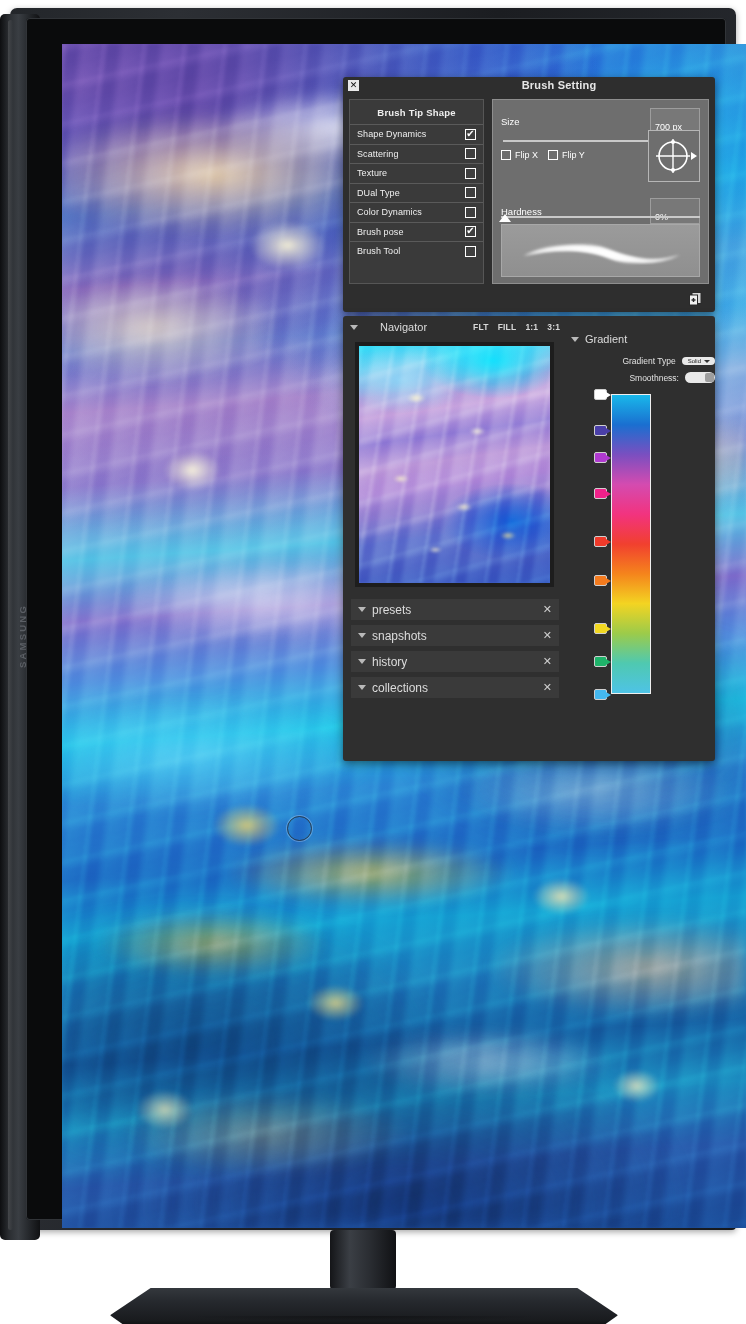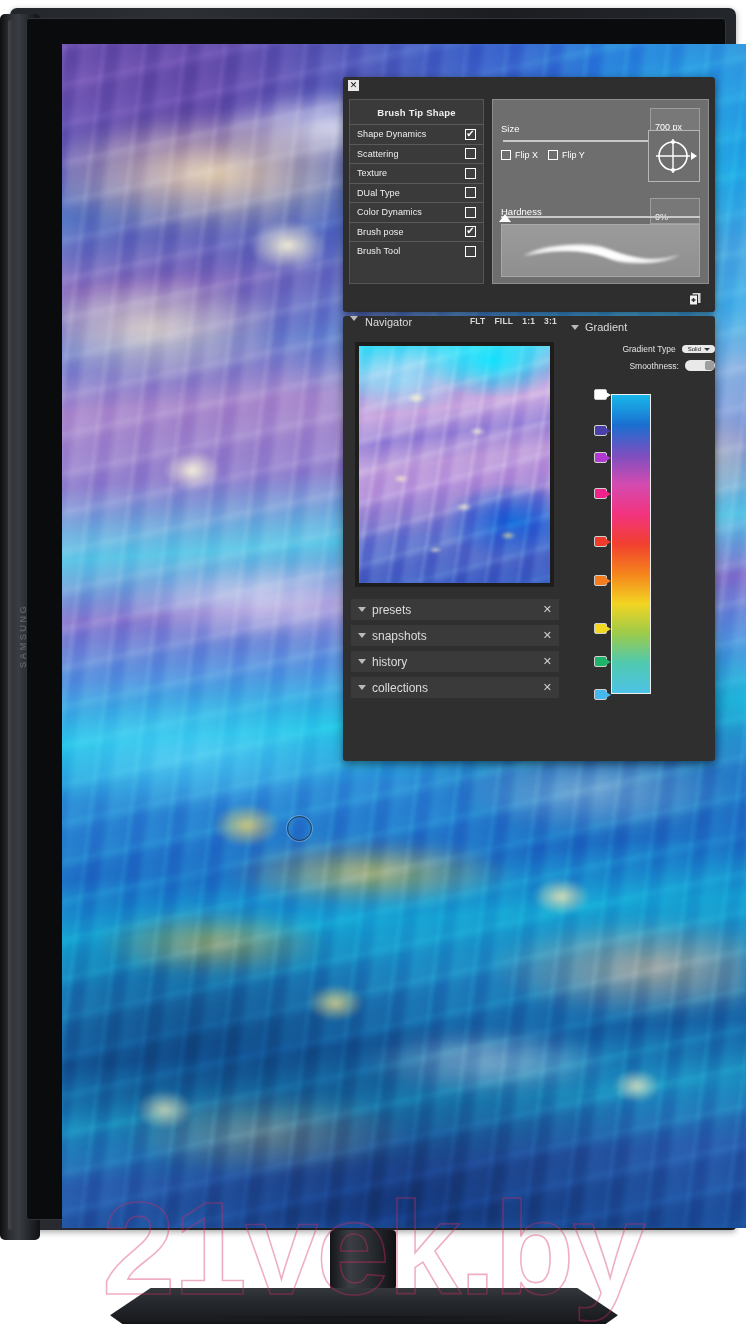--- a/index.html
+++ b/index.html
@@ -168,21 +168,21 @@
   #brush-settings-column {
     flex:1; background:#6e6e6e; border:1px solid #8e8e8e; position:relative;
     padding:8px 8px 6px;
   }
   .field-row { display:flex; align-items:center; margin-bottom:2px; }
   .field-label { font-size:9px; color:#fff; }
   .text-field {
     background:#787878; border:1px solid #9d9d9d; color:#fff;
     font-size:9px; padding:12px 4px; height:14px; line-height:12px;
   }
-  #size-row { justify-content:space-between; align-items:flex-end;gap:35px; }
+  #size-row { justify-content:space-between; align-items:center;gap:35px; }
   #size-label { font-size:9.5px; color:#fff; }
   #size-value { width:50px; text-align:left; }
   .slider-track {
     height:2px; background:#c9c9c9; position:relative; margin:6px 2px 0;
   }
   .slider-thumb {
     position:absolute; top:-2px; width:0; height:0;
     border-left:6px solid transparent; border-right:6px solid transparent;
     border-bottom:8px solid #ffffff; cursor:pointer;
   }
@@ -212,42 +212,42 @@
   #brush-new-icon { position:absolute; right:12px; bottom:5px; width:16px; height:16px; cursor:pointer; }
 
   
   #dock-window {
     left:281px; top:272px; width:372px; height:445px;
     background:#2f2f2f; border-radius:3px;
     box-shadow:0 3px 10px rgba(0,0,0,.5);
   }
   #navigator-panel { position:absolute; left:0; top:0; width:222px; height:100%; }
   #navigator-header {
-    display:flex; height:22px; padding:0 8px 0 7px; gap:1px;
+    display:flex; align-items:center; height:22px; padding:0 8px 0 7px; gap:16px;
   }
   .caret { width:0;height:0;border-left:4px solid transparent;border-right:4px solid transparent;border-top:5px solid #b9b9b9; margin-right:6px; flex:none; cursor:pointer;}
   #navigator-title { font-size:11px; color:#dcdcdc; }
   #nav-zoom-group { margin-left:auto; display:flex; gap:9px; font-size:8.5px; color:#d8d8d8; font-weight:700; letter-spacing:.2px;padding-left:30px; }
   .nav-zoom-item { cursor:pointer; }
   #navigator-preview-frame {
     position:absolute; left:12px; top:26px; width:199px; height:245px;
     border:4px solid #1d1d1d; background:#111; overflow:hidden;
   }
   #navigator-preview { position:absolute; inset:0; }
 
   .dock-row {
     position:absolute; left:8px; width:208px; height:21px;
     background:#3a3a3a; display:flex; align-items:center; padding:0 7px;
     cursor:pointer;
   }
   .dock-row-label { font-size:12px; color:#dcdcdc; }
   .dock-row-close { margin-left:auto; font-size:11px; color:#cfcfcf; cursor:pointer; line-height:1; }
 
   #gradient-panel { position:absolute; left:222px; top:0; right:0; height:100%; }
-  #gradient-header { display:flex; align-items:center; height:22px; padding:0 8px 0 6px; }
+  #gradient-header { display:flex; align-items:center; height:22px; padding:0 8px 0 6px;margin-top:12px; }
   #gradient-title { font-size:11px; color:#dcdcdc; }
   .grad-field-row { display:flex; align-items:center; justify-content:flex-end; gap:6px; margin-top:6px; }
   .grad-field-label { font-size:8.5px; color:#e2e2e2; }
   #gradient-type-dd {
     background:#e9e9e9; color:#222; font-size:6px; border-radius:6px;
     padding:1px 5px 1px 6px; display:flex; align-items:center; gap:3px;
     min-width:26px; cursor:pointer;
   }
   #gradient-type-dd .dd-caret { width:0;height:0;border-left:3px solid transparent;border-right:3px solid transparent;border-top:3px solid #333; }
   #smoothness-control {
@@ -315,20 +315,21 @@
       <div class="wp" id="wp-deepshade"></div>
       <div class="wp" id="wp-ripples"></div>
       <div class="wp" id="wp-blobs"></div>
 
       <div id="brush-cursor"></div>
 
       <div class="panel" id="brush-setting-window">
 
         <div id="brush-setting-titlebar">
           <div id="brush-close-button">✕</div>
+          <div id="brush-setting-title">Brush Setting</div>
         </div>
 
         <div id="brush-body">
 
           <div id="brush-tip-column">
             <div id="brush-tip-heading">Brush Tip Shape</div>
 
             <div class="brush-tip-row">
               <span class="brush-tip-label">Shape Dynamics</span>
               <span class="tip-checkbox checked"></span>
@@ -545,14 +546,13 @@
         </div>
       </div>
 
     </div>
   </div>
 
   <div id="stand-neck"></div>
   <div id="stand-base"></div>
   <div id="stand-base-shadow"></div>
 
-  <div id="watermark">21vek.by</div>
 </div>
 
 </body></html>

